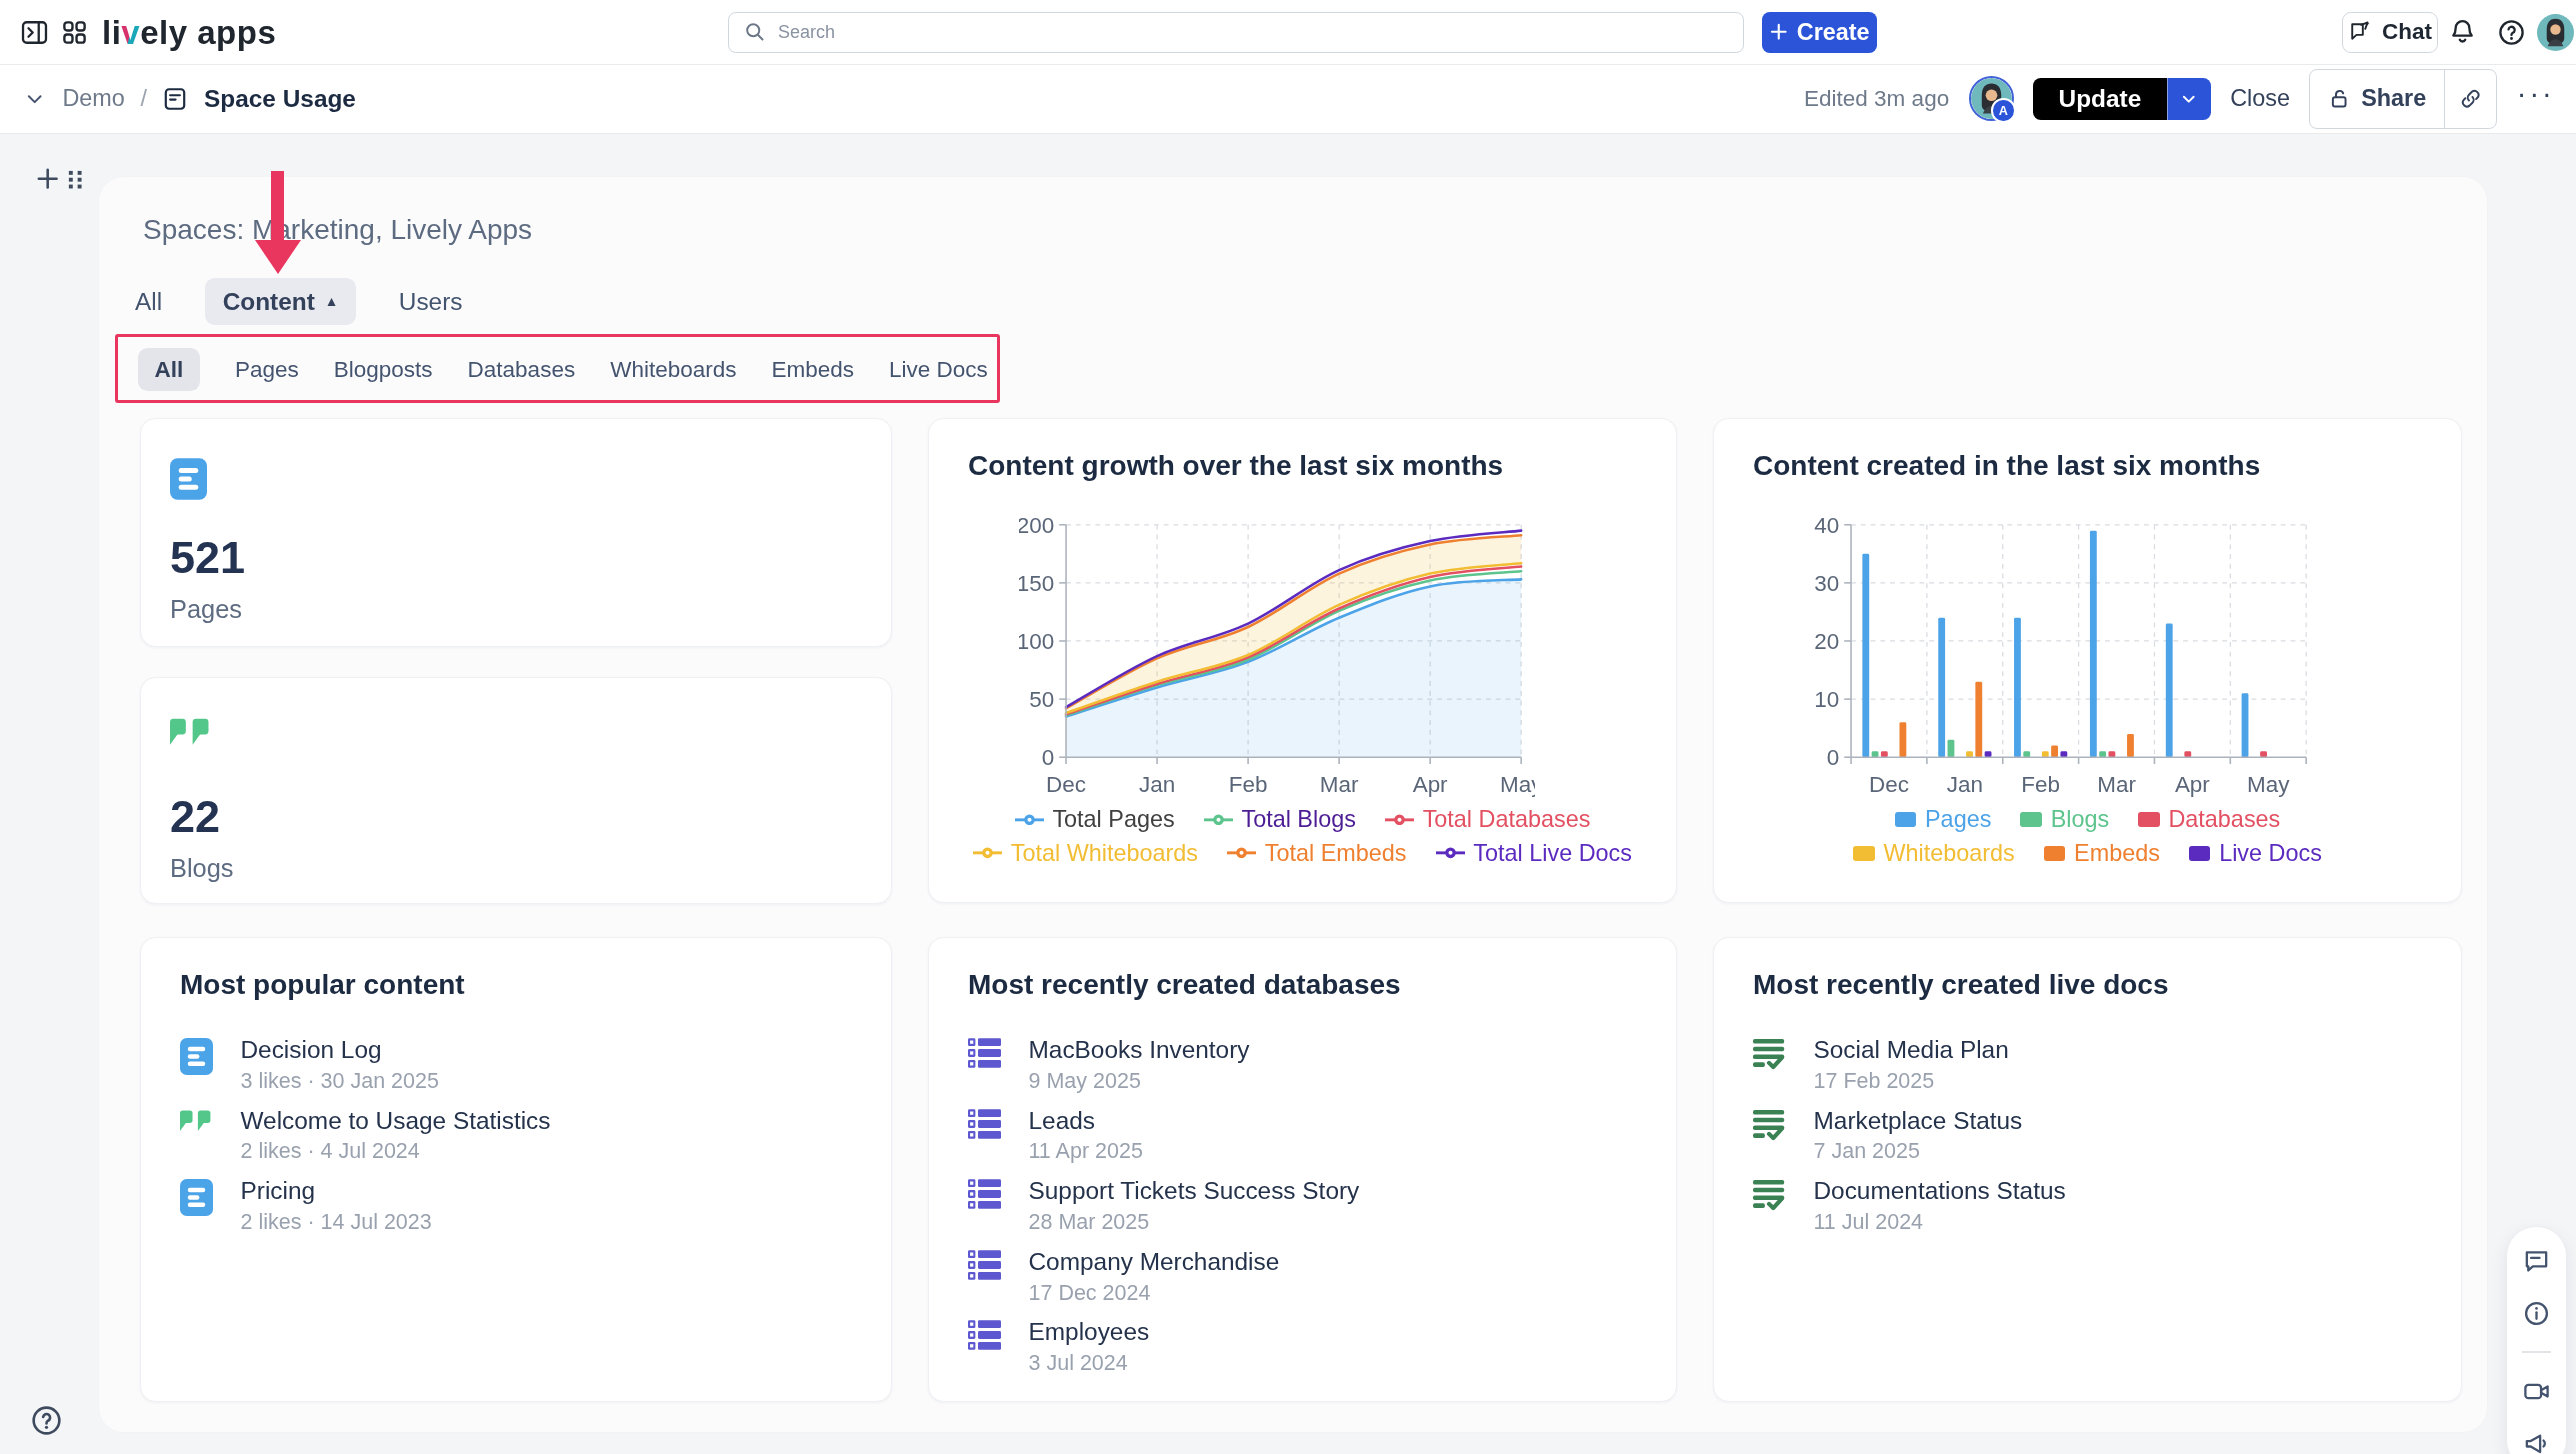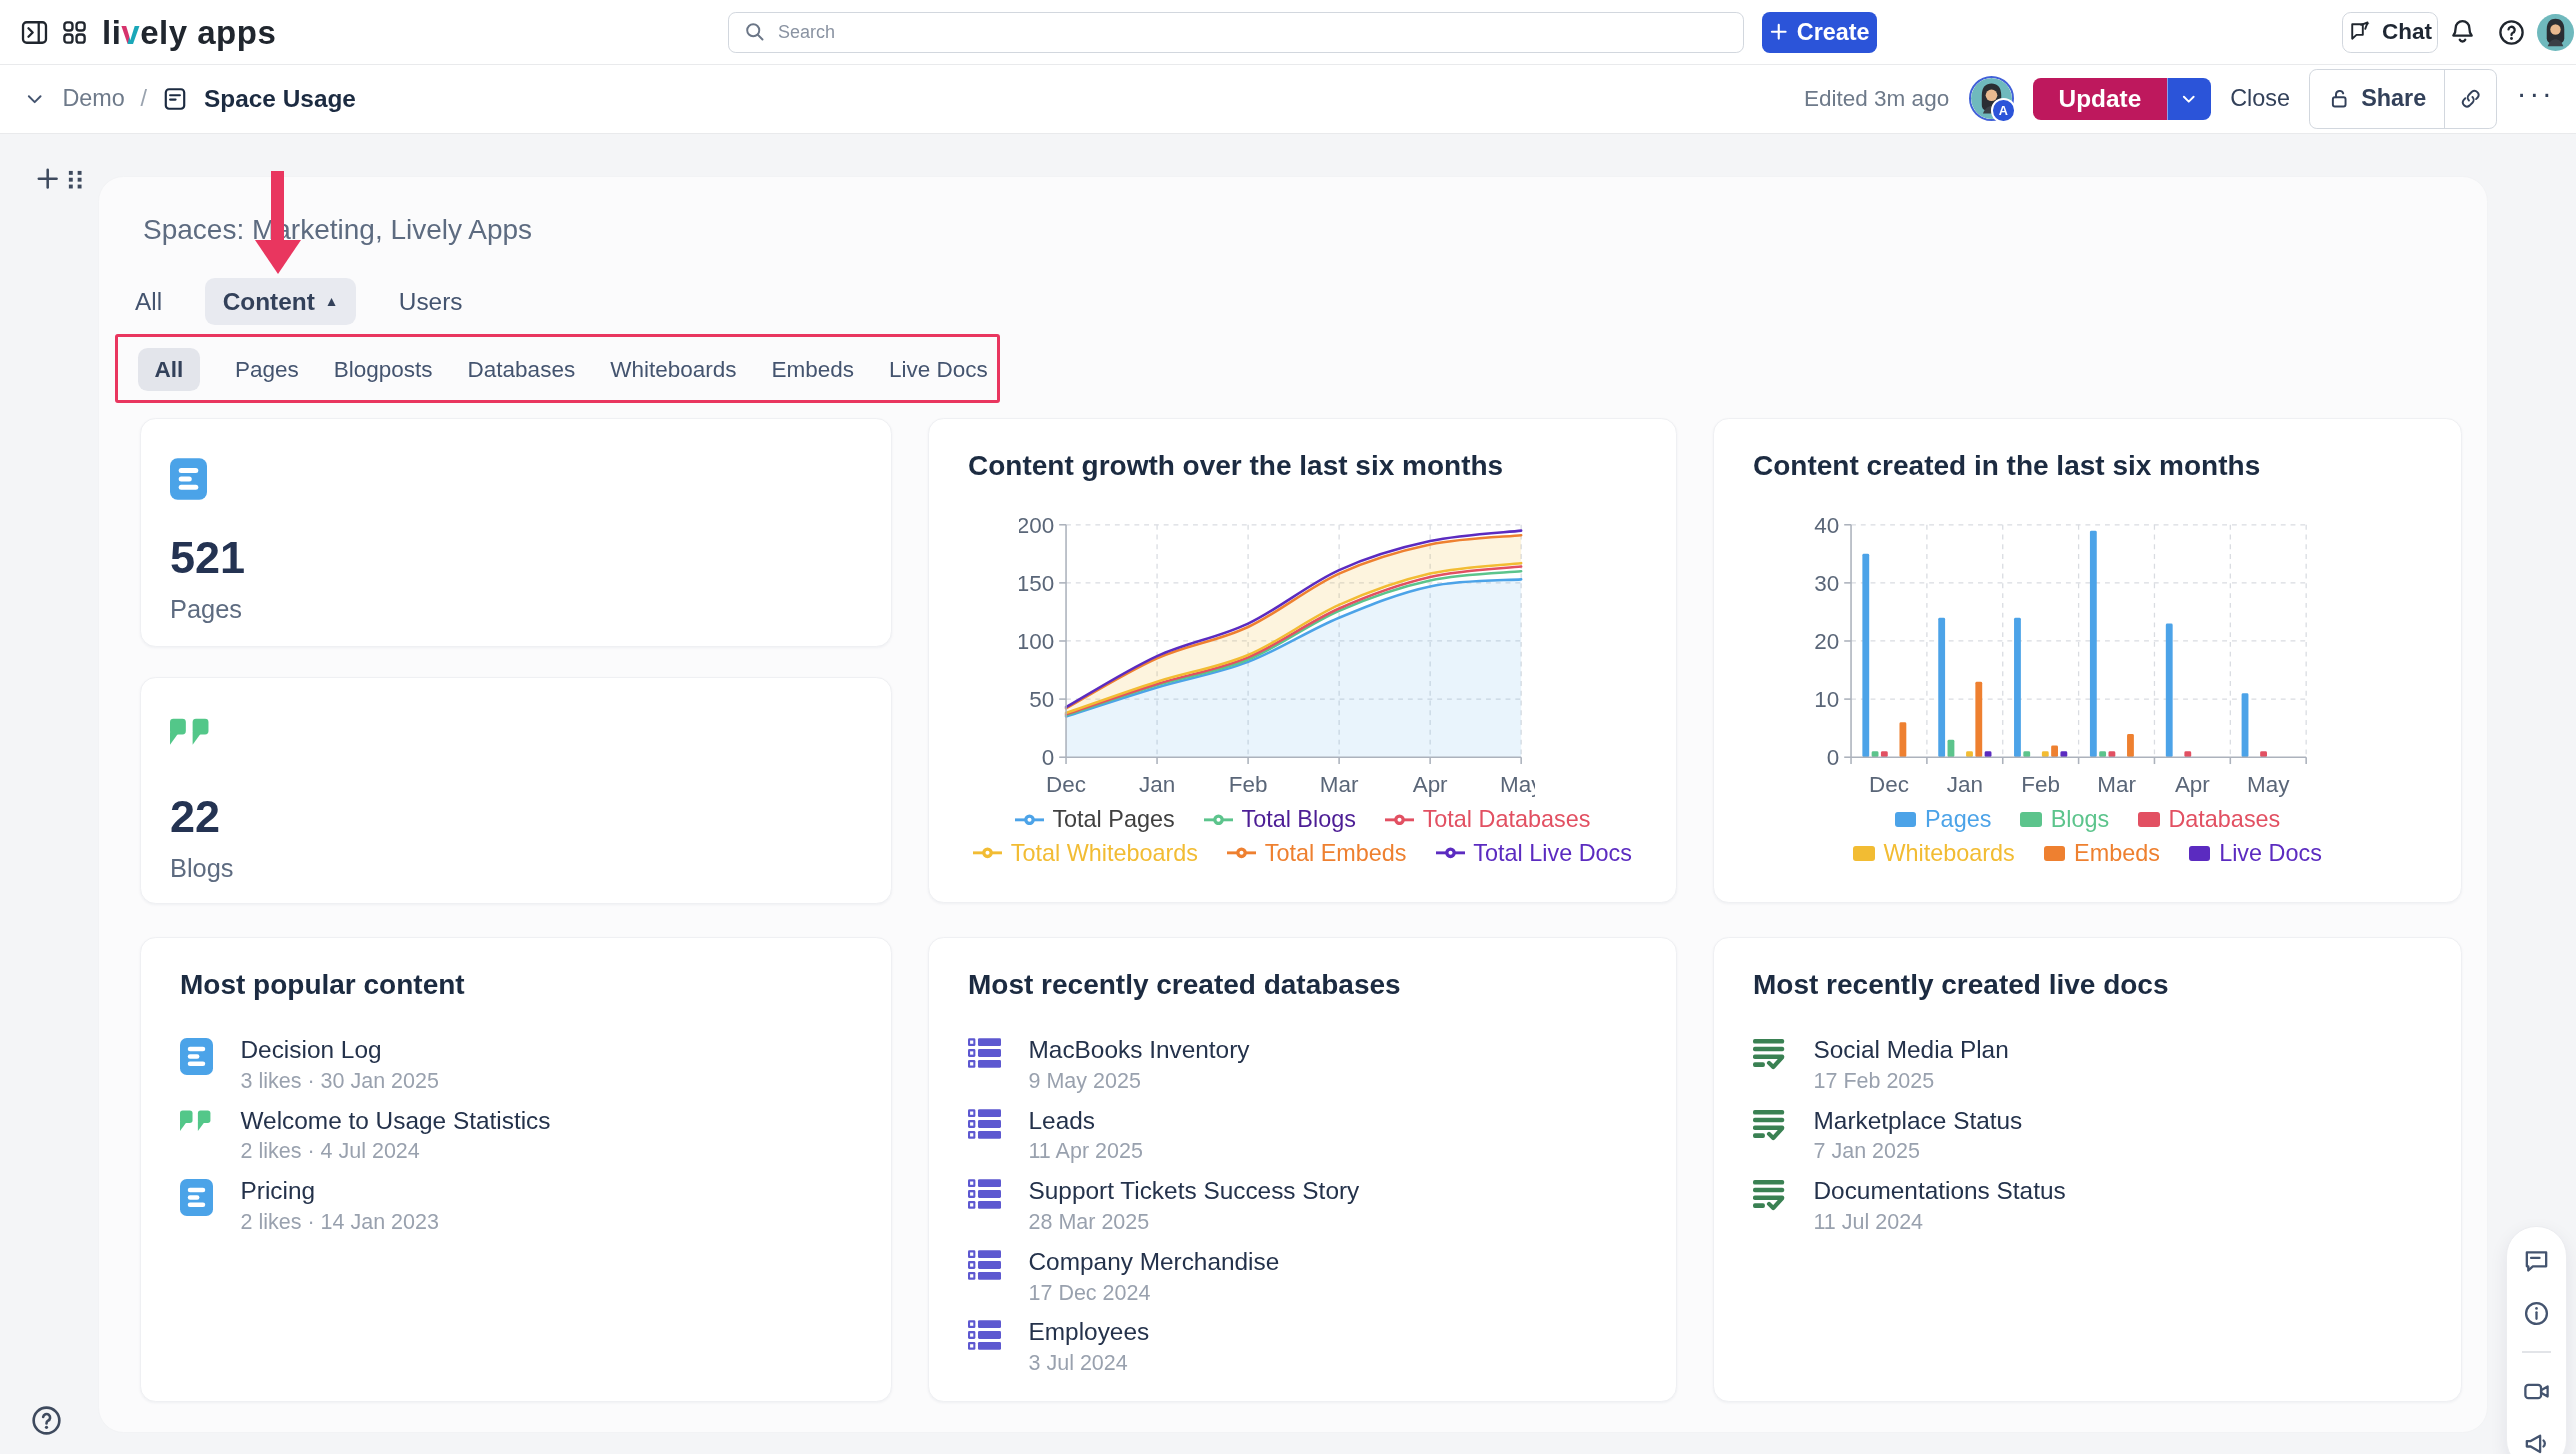--- a/index.html
+++ b/index.html
@@ -206,21 +206,21 @@
     <span class="avatar-ring">
       <svg width="41" height="41" viewBox="0 0 38 38" style="border-radius:50%">
         <circle cx="19" cy="19" r="19" fill="#6FB9BD"></circle>
         <path d="M10 16c0-8 4-11 9-11s9 3 9 11v9c0 3-2 5-4 5H14c-2 0-4-2-4-5z" fill="#2A2E33"></path>
         <circle cx="19" cy="16" r="5.4" fill="#E8B98F"></circle>
         <path d="M11 33c2-5 5-7 8-7s6 2 8 7z" fill="#3A3F45"></path>
       </svg>
       <span class="badge" style="background: rgb(43, 84, 217);">A</span>
     </span>
     <div class="btn-update">
-      <div class="seg-main" style="background: #be185d;">Update</div>
+      <div class="seg-main" style="background: #000000;">Update</div>
       <div class="seg-caret" style="background: rgb(43, 84, 217);">
         <svg width="19.5" height="19.5" viewBox="0 0 24 24" fill="none" stroke="#fff" stroke-width="2.4" stroke-linecap="round" stroke-linejoin="round">
             <path d="M6 9.5l6 6 6-6"></path>
           </svg>
       </div>
     </div>
     <span class="btn-close">Close</span>
     <div class="share-group">
       <div class="share-main">
         <span>
@@ -534,21 +534,21 @@
           <span class="li-ico">
             <svg width="33" height="37" viewBox="0 0 34 38">
               <rect width="34" height="38" rx="7" fill="#4BA3E8"></rect>
               <rect x="8" y="9" width="18" height="4.6" rx="2.3" fill="#fff"></rect>
               <rect x="8" y="16.6" width="12" height="4.6" rx="2.3" fill="#fff"></rect>
               <rect x="8" y="24.2" width="18" height="4.6" rx="2.3" fill="#fff"></rect>
             </svg>
           </span>
           <div>
             <div class="li-title">Pricing</div>
-            <div class="li-meta">2 likes · 14 Jan 2023</div>
+            <div class="li-meta">2 likes · 14 Jul 2023</div>
           </div>
         </div>
       </div>
   </div>
   <div class="card" style="left:829px;top:760px;width:749px;height:465px">
     <div class="card-title">Most recently created databases</div>
     <div class="list-items" id="list-databases">
         <div class="list-item">
           <span class="li-ico">
             <svg width="33" height="30" viewBox="0 0 38 34">

